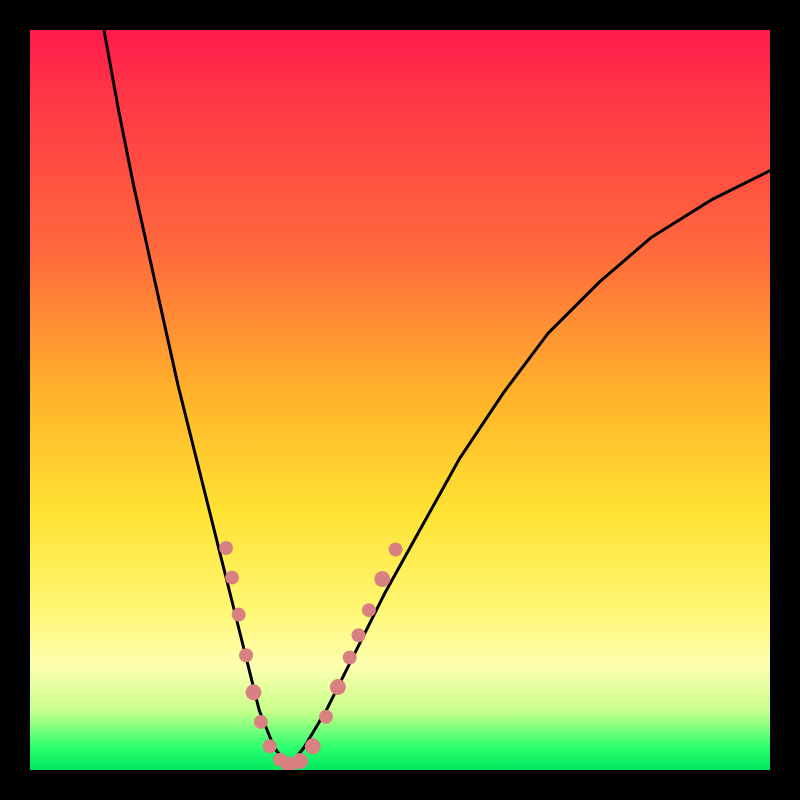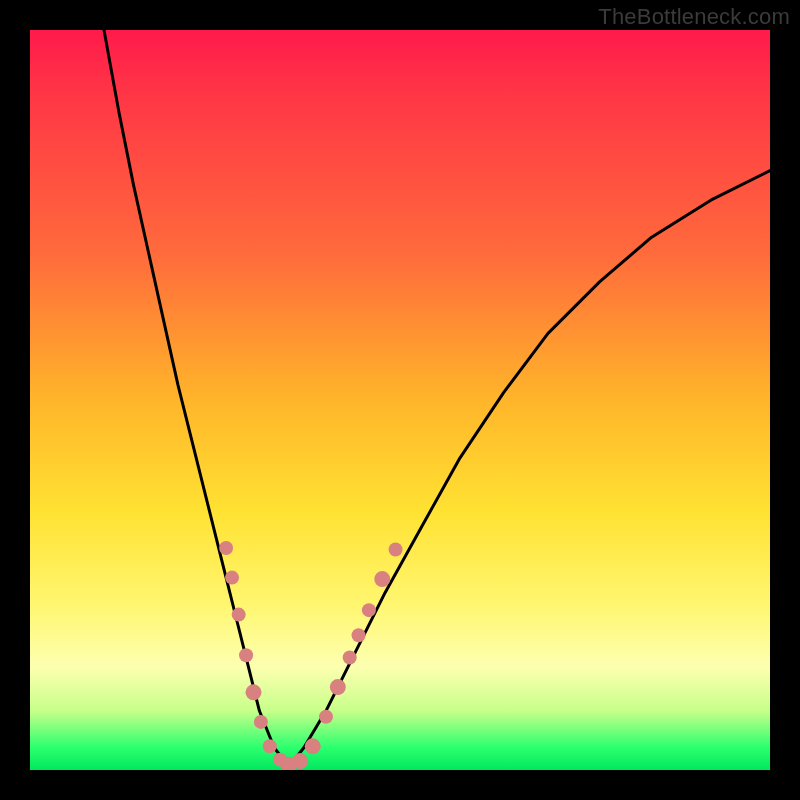--- a/index.html
+++ b/index.html
@@ -82,14 +82,13 @@
           <circle cx="307.84" cy="657.12" r="8" fill="#d98080" stroke="#c07070" stroke-width="0"></circle>
           <circle cx="319.68" cy="627.52" r="7" fill="#d98080" stroke="#c07070" stroke-width="0"></circle>
           <circle cx="328.56" cy="605.32" r="7" fill="#d98080" stroke="#c07070" stroke-width="0"></circle>
           <circle cx="338.92" cy="580.16" r="7" fill="#d98080" stroke="#c07070" stroke-width="0"></circle>
           <circle cx="352.24" cy="549.08" r="8" fill="#d98080" stroke="#c07070" stroke-width="0"></circle>
           <circle cx="365.56" cy="519.48" r="7" fill="#d98080" stroke="#c07070" stroke-width="0"></circle>
         </g>
     </svg>
   </div>
 
-  <div class="attribution">TheBottleneck.com</div>
 </div>
 
 </body></html>

